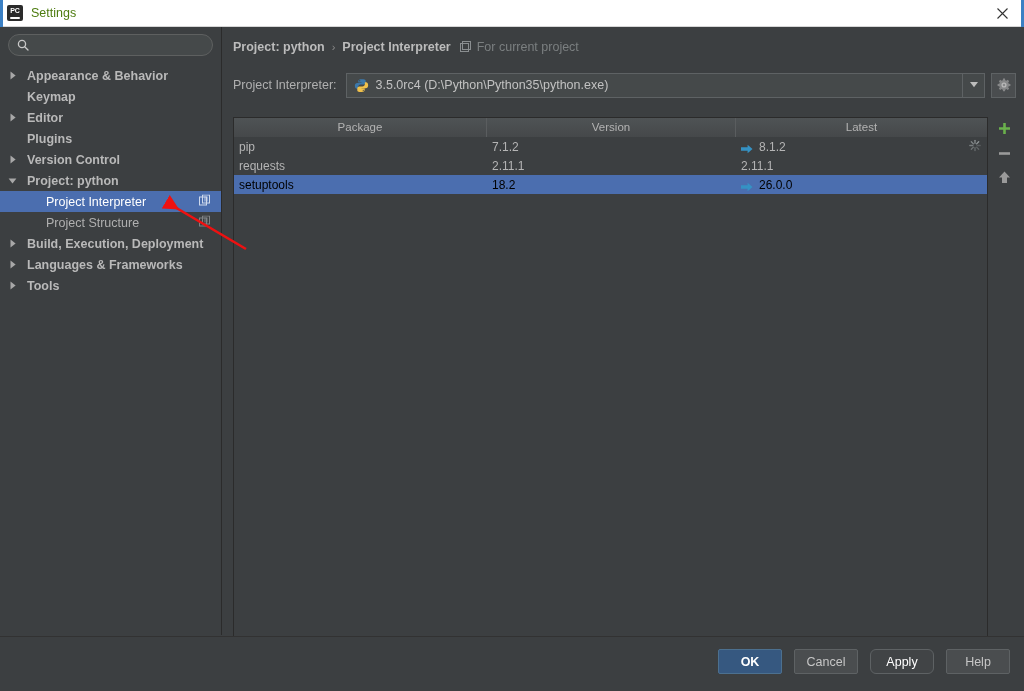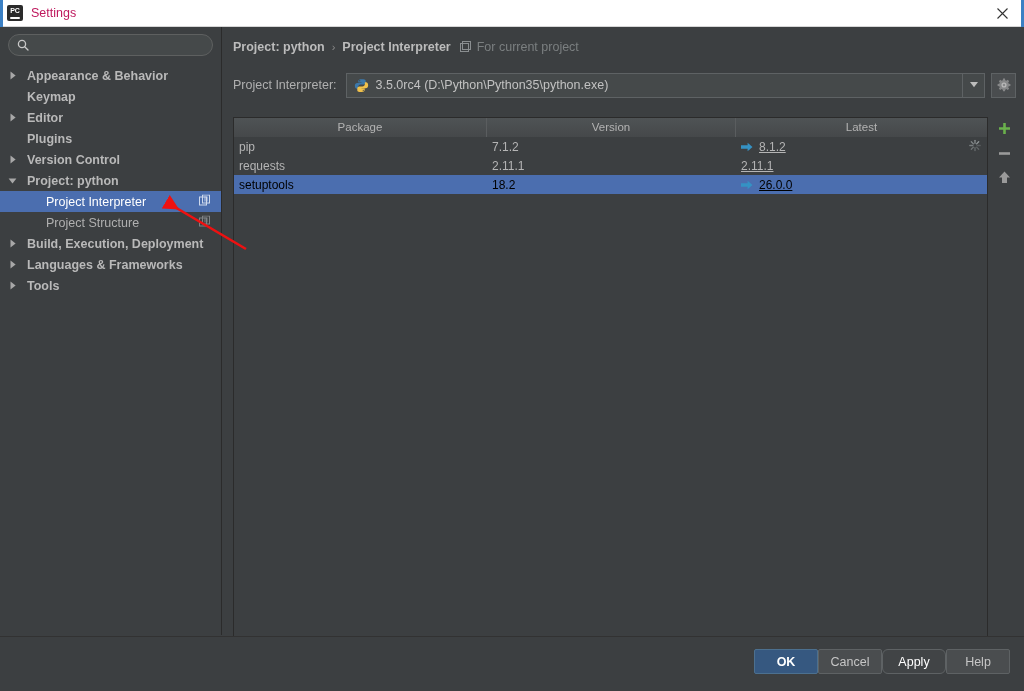--- a/index.html
+++ b/index.html
@@ -28,21 +28,21 @@
     position: absolute; left: 0; right: 0; top: 1px;
     text-align: center; font-size: 7px; font-weight: bold;
     color: #ffffff; letter-spacing: 0px; line-height: 9px;
     font-family: "Liberation Sans", sans-serif;
   }
   .title-icon .bar {
     position: absolute; left: 3px; right: 3px; bottom: 2.5px; height: 2px;
     background: #ffffff; border-radius: 1px;
   }
   .title-text {
-    font-size: 12.5px; color: #be185d;
+    font-size: 12.5px; color: #4d7c0f;
   }
   .titlebar-close {
     position: absolute; right: 0; top: 0; width: 44px; height: 26px;
     display: flex; align-items: center; justify-content: center;
     font-size: 14px; color: #333; line-height: 1;
   }
   .titlebar-close svg { display: block; }
 
   
   .window {
@@ -162,21 +162,21 @@
 
   .tbody { position: absolute; left: 0; right: 0; top: 19px; bottom: 0; }
   .trow {
     display: flex; height: 19px; align-items: center;
     font-size: 12px; color: #b5b5b5; position: relative;
   }
   .trow.selected { background: #4b6eaf; color: #000000; }
   .td { white-space: nowrap; overflow: hidden; }
   .td.c1 { width: 253px; padding-left: 5px; }
   .td.c2 { width: 249px; padding-left: 5px; }
-  .td.c3 { flex: 1; padding-left: 5px; display: flex; align-items: center; text-decoration: underline; }
+  .td.c3 { flex: 1; padding-left: 5px; display: flex; align-items: flex-end; }
   .upgrade-arrow { margin-right: 6px; display: inline-flex; flex: none; }
   .spinner {
     position: absolute; right: 6px; top: 50%; transform: translateY(-50%);
   }
 
   
   .rtoolbar {
     position: absolute; right: 8px; top: 90px; width: 24px;
   }
   .rbtn {
@@ -185,21 +185,21 @@
   }
 
   
   .bottombar {
     position: absolute; left: 0; right: 0; top: 609px; height: 55px;
     border-top: 1px solid #323232;
     background: #3c3f41;
   }
   .btns {
     position: absolute; right: 14px; top: 12px;
-    display: flex; 
+    display: flex; gap: 12px;
   }
   .btn {
     width: 64px; height: 25px; font-size: 12.5px;
     border-radius: 2px; display: flex; align-items: center;
     justify-content: center;
     border: 1px solid #5e6264; background: #4a4d4f; color: #c6c6c6;
     font-family: "Liberation Sans", sans-serif;
   }
   .btn.primary {
     background: #365880; border-color: #4c708f; color: #ffffff;

